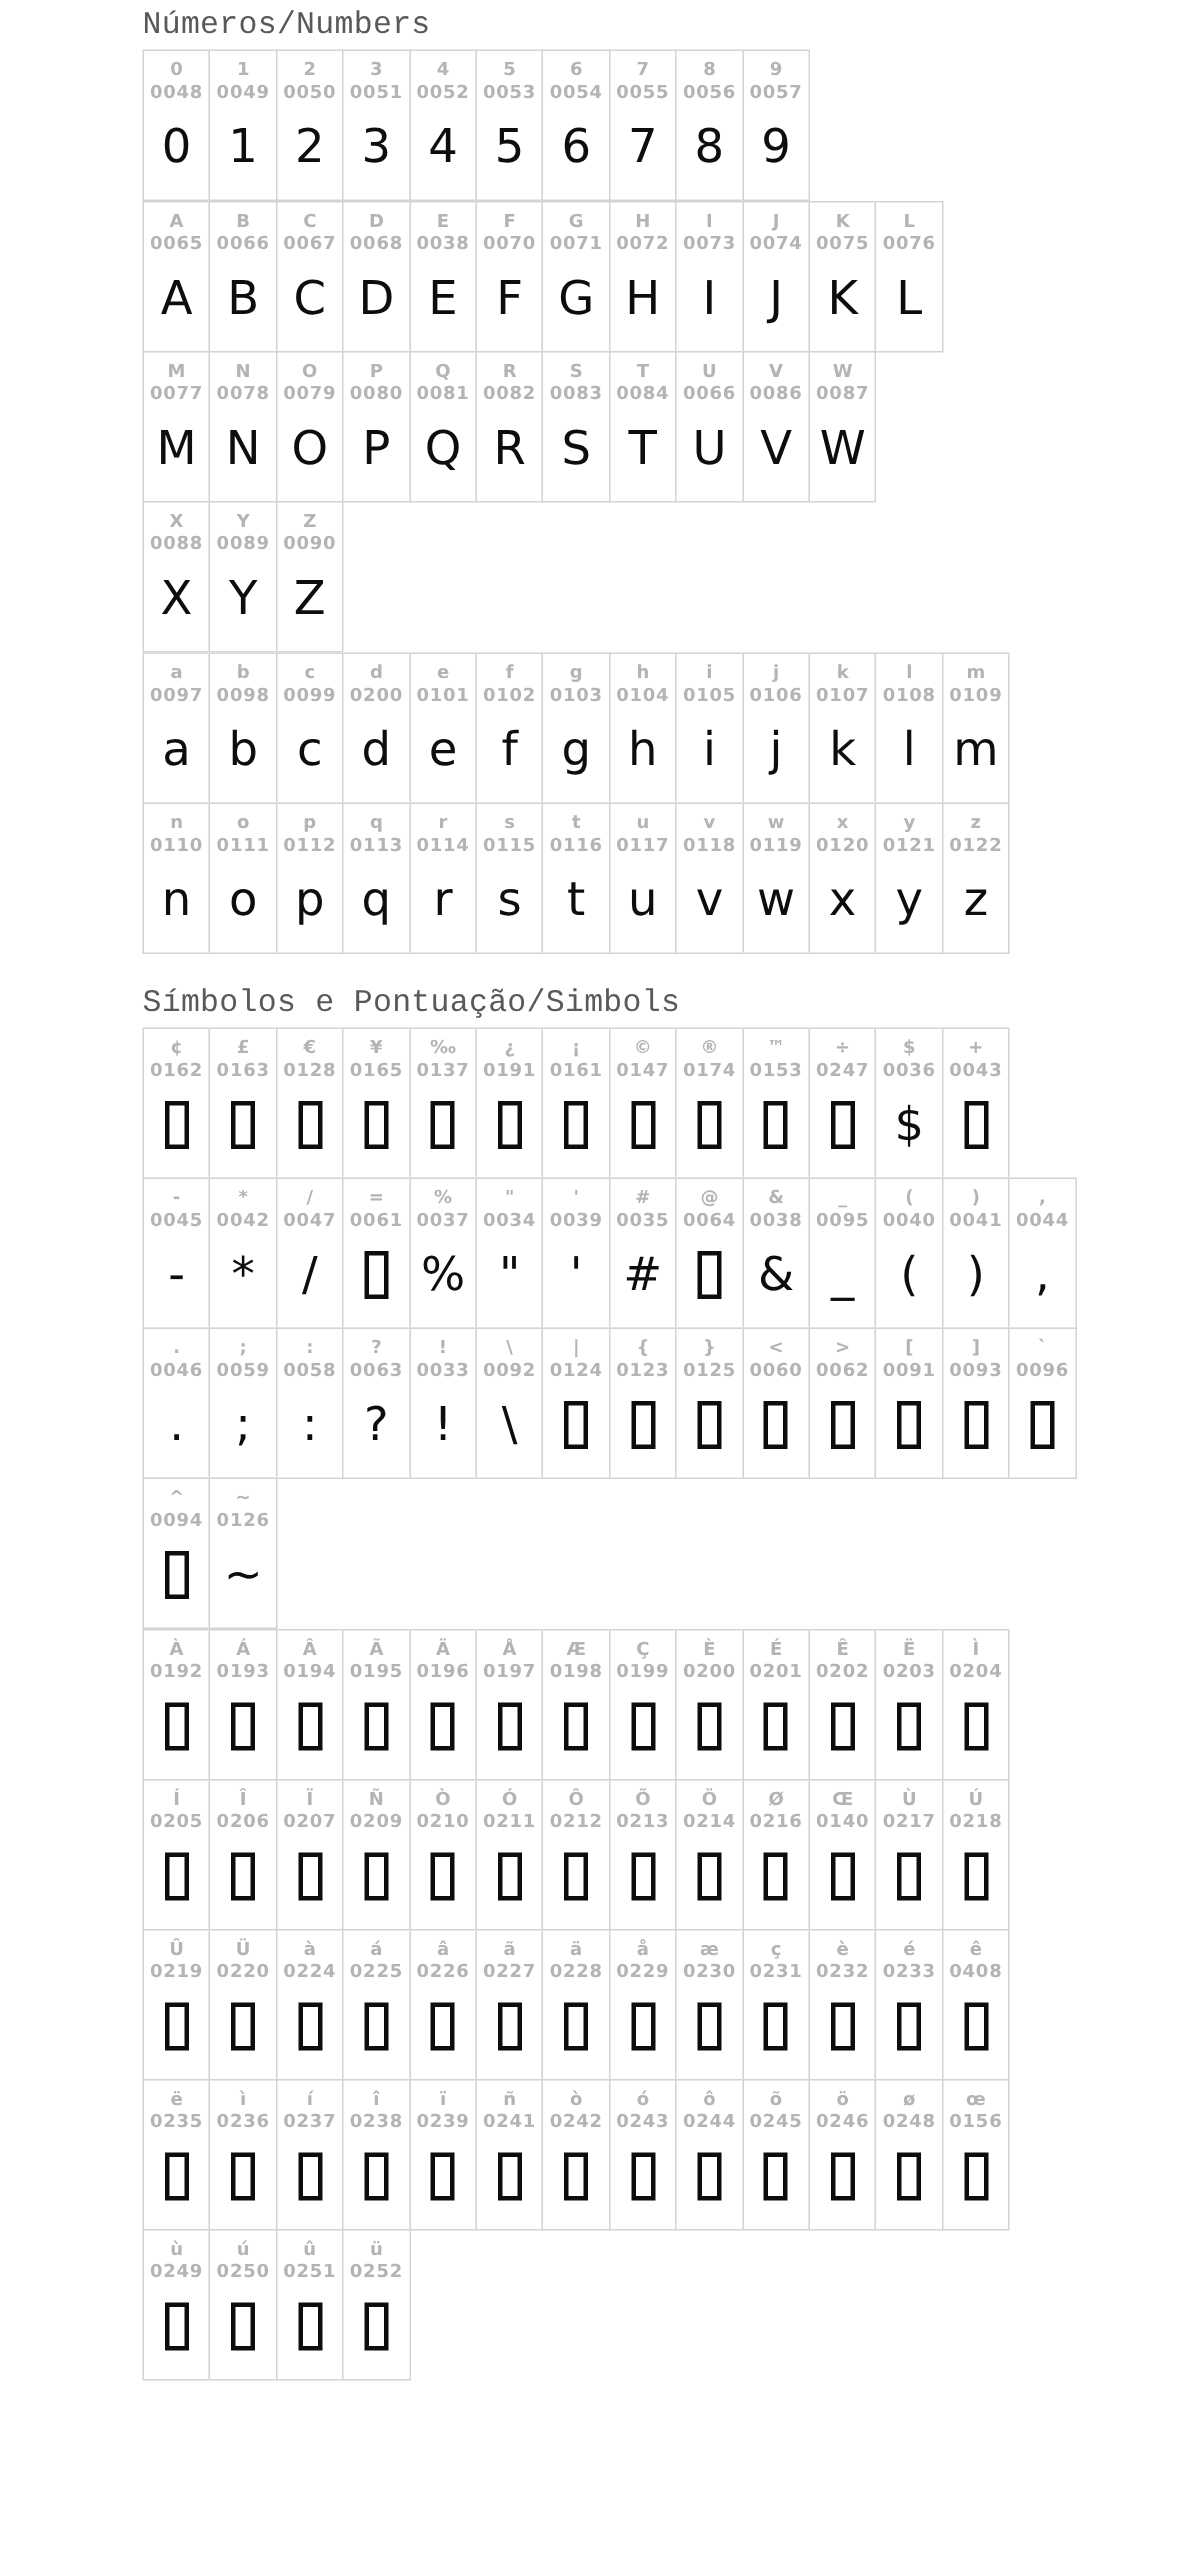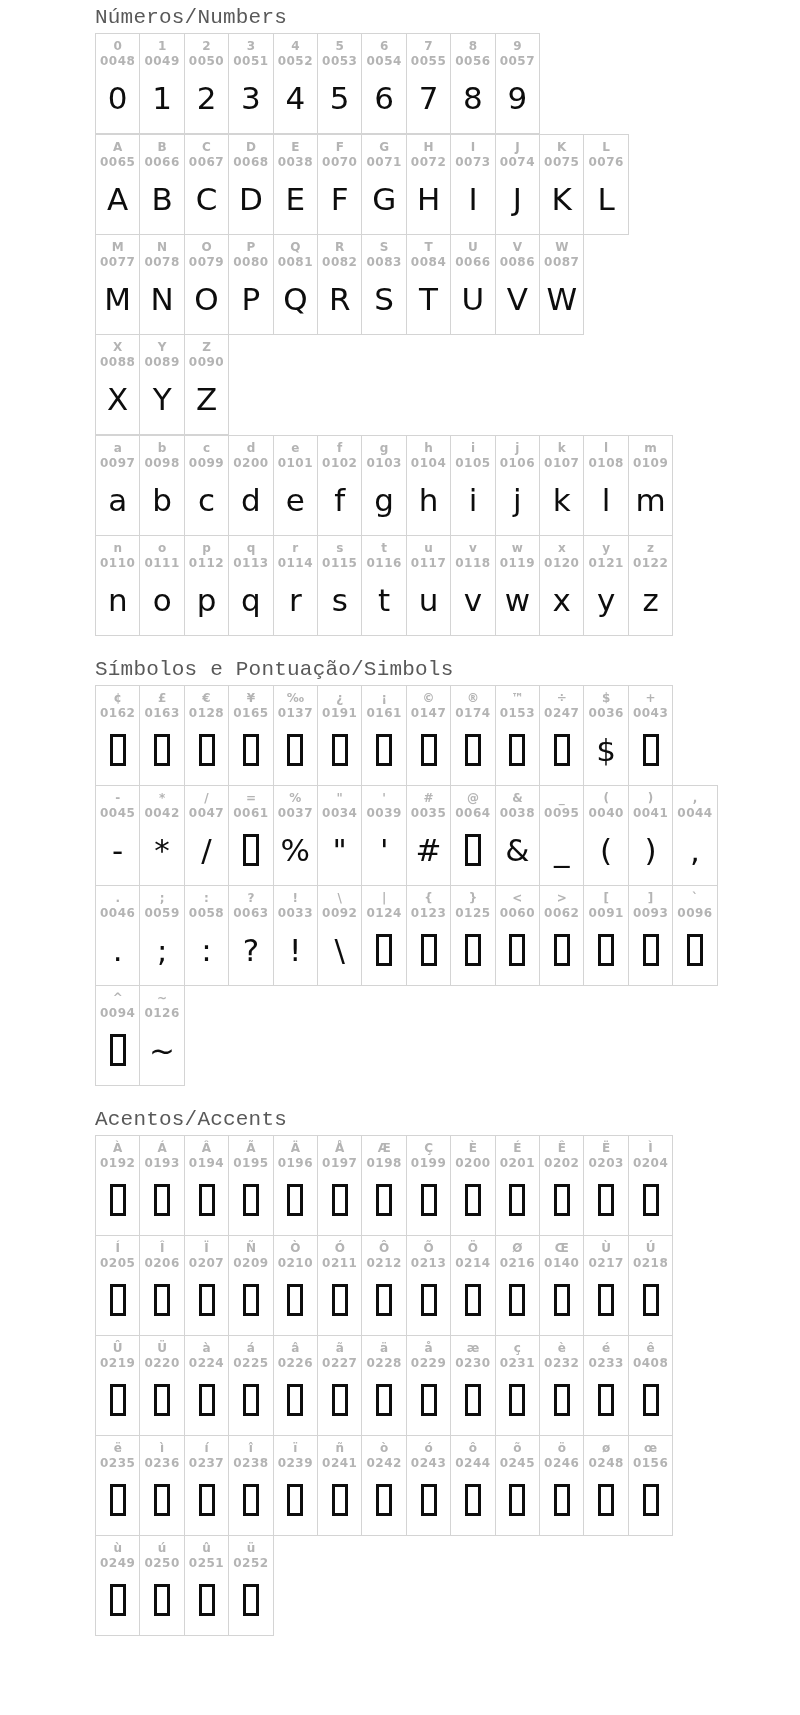--- a/index.html
+++ b/index.html
@@ -625,21 +625,20 @@
             <div class="cell-glyph"><span class="tofu"></span></div>
           </div>
           <div class="cell">
             <div class="cell-char">~</div>
             <div class="cell-code">0126</div>
             <div class="cell-glyph">~</div>
           </div>
         </div>
       </section>
       <section class="section">
-        <h2 class="section-title">Acentos/Accents</h2>
         <div class="row">
           <div class="cell">
             <div class="cell-char">À</div>
             <div class="cell-code">0192</div>
             <div class="cell-glyph"><span class="tofu"></span></div>
           </div>
           <div class="cell">
             <div class="cell-char">Á</div>
             <div class="cell-code">0193</div>
             <div class="cell-glyph"><span class="tofu"></span></div>

